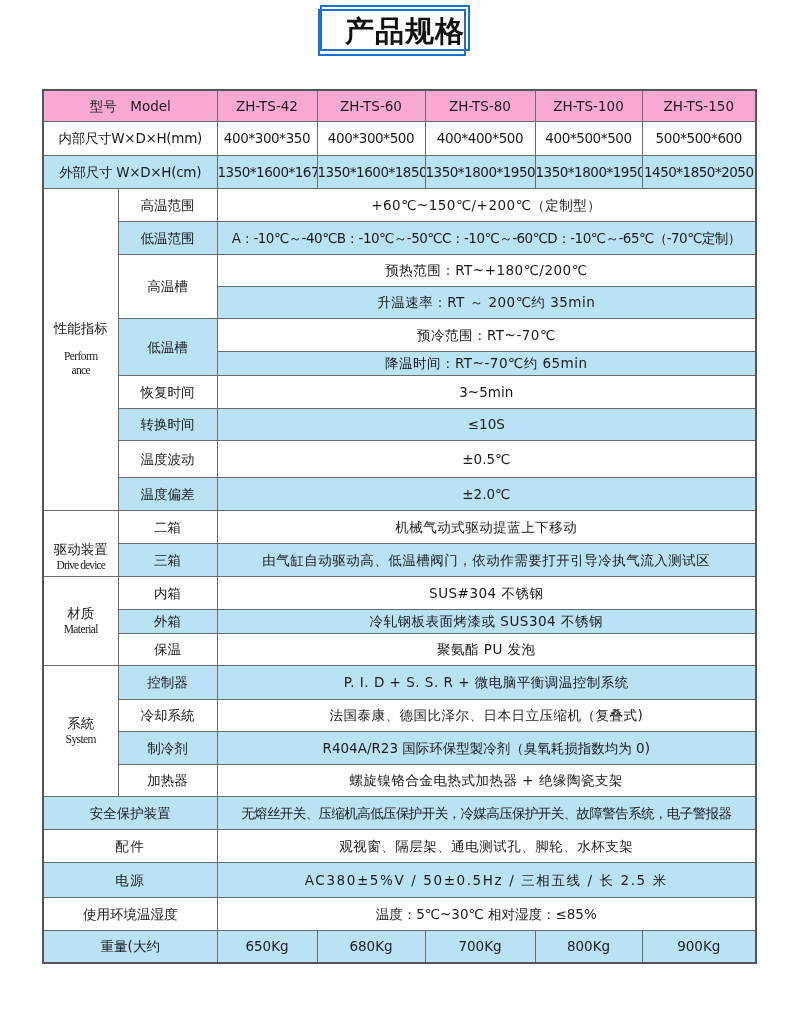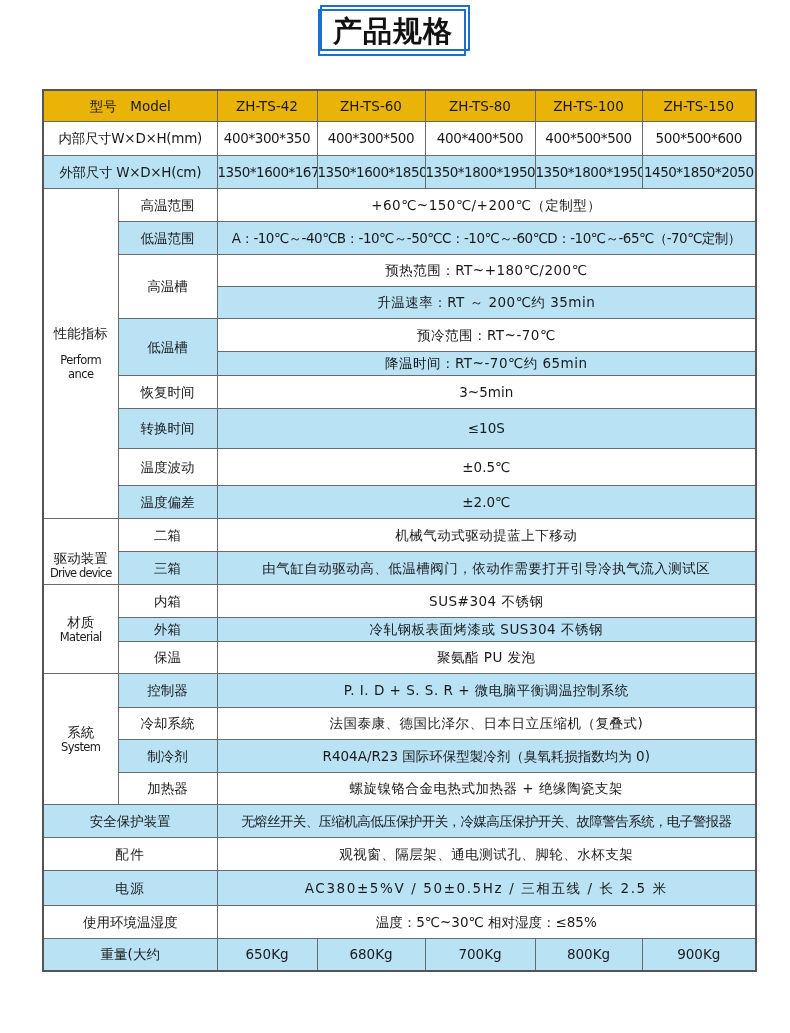--- a/index.html
+++ b/index.html
@@ -1,34 +1,34 @@
 <!DOCTYPE html>
 <html><head>
 <meta charset="utf-8">
 <style>
   html, body { margin:0; padding:0; background:#ffffff; }
   body { width:790px; height:1033px; position:relative; overflow:hidden;
          font-family:"DejaVu Sans", "Liberation Sans", sans-serif; color:#1a1a1a; }
   .title-wrap { position:absolute; left:318px; top:5px; width:152px; height:52px; }
   .title-box1 { position:absolute; left:2px; top:0; width:150px; height:46px; border:2px solid #1a6fd1; box-sizing:border-box; }
   .title-box2 { position:absolute; left:0; top:4px; width:148px; height:47px; border:2px solid #1a6fd1; box-sizing:border-box; }
-  .title-text { position:absolute; left:0; top:4px; width:150px; height:44px; line-height:44px; text-align:center;
+  .title-text { position:absolute; left:12px; top:4px; width:150px; height:44px; line-height:44px; text-align:center;
                 font-size:29px; font-weight:bold; color:#111; letter-spacing:1px; }
 
   table.spec { position:absolute; left:42px; top:89px; width:713px; border-collapse:collapse; table-layout:fixed;
                border:2px solid #555; }
   table.spec td { border:1px solid #6a6a6a; text-align:center; vertical-align:middle; padding:0;
                   font-size:13.5px; line-height:16px; overflow:hidden; white-space:nowrap; }
   .b { background:#b9e2f5; }
-  .hb { background:#eab308; }
+  .hb { background:#f9a8d4; }
   .w { background:#ffffff; }
   .small { font-size:12px; letter-spacing:-0.4px; }
   .tiny { font-size:11.5px; letter-spacing:-0.5px; }
   .en { font-size:11.5px; letter-spacing:-0.6px; line-height:14px; }
-  .grp { font-size:14.5px; line-height:19px; }
+  .grp { font-size:14.5px; line-height:19px;font-family:Liberation Serif, serif; }
   .hdr { font-size:15.5px; }
   .wide { letter-spacing:0.5px;margin-left:8px; }
   .wider { letter-spacing:1.6px; }
 </style>
 </head>
 <body>
 
 <div class="title-wrap">
   <div class="title-box1"></div>
   <div class="title-box2"></div>
@@ -102,21 +102,21 @@
     <td colspan="5" class="w wide">预冷范围：RT~-70℃</td>
   </tr>
   <tr style="height:24px">
     <td colspan="5" class="b wide">降温时间：RT~-70℃约 65min</td>
   </tr>
 
   <tr style="height:33px">
     <td class="w">恢复时间</td>
     <td colspan="5" class="w">3~5min</td>
   </tr>
-  <tr style="height:40px">
+  <tr style="height:32px">
     <td class="b">转换时间</td>
     <td colspan="5" class="b">≤10S</td>
   </tr>
   <tr style="height:37px">
     <td class="w">温度波动</td>
     <td colspan="5" class="w">±0.5℃</td>
   </tr>
   <tr style="height:33px">
     <td class="b">温度偏差</td>
     <td colspan="5" class="b">±2.0℃</td>

